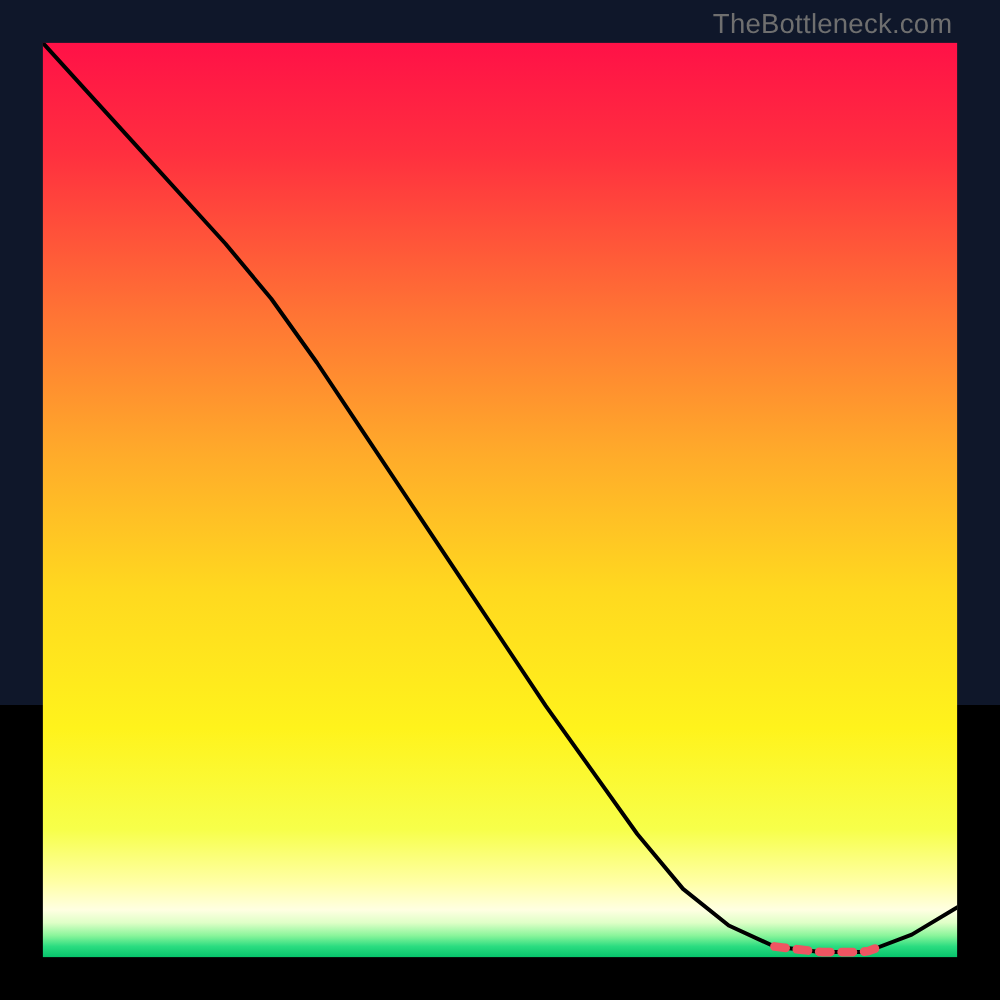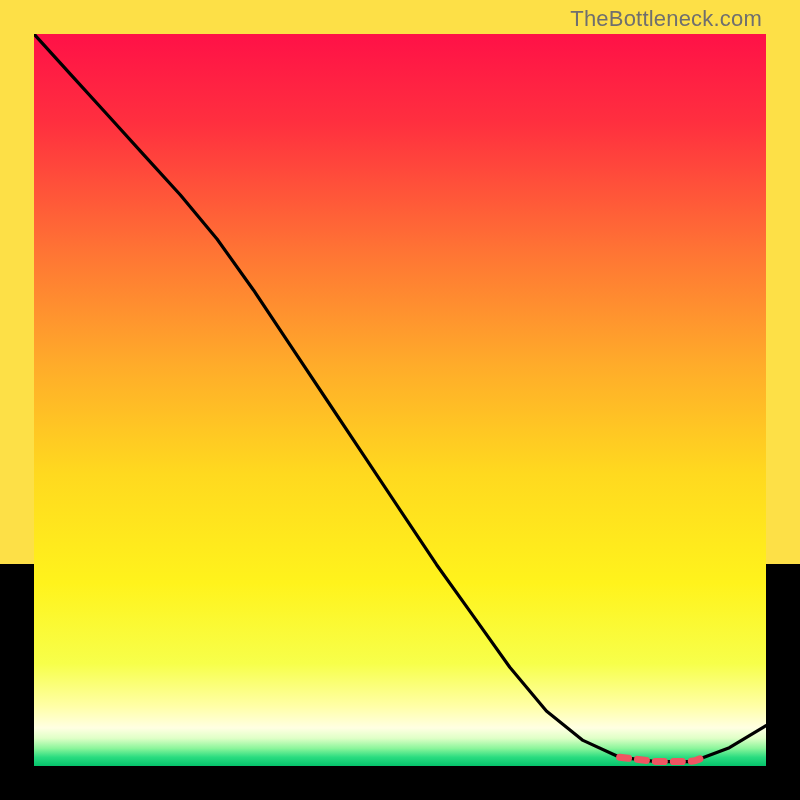--- a/index.html
+++ b/index.html
@@ -10,21 +10,21 @@
     background: #000;
     overflow: hidden;
     font-family: Arial, Helvetica, sans-serif;
   }
   .frame {
     position: absolute;
     left: 0;
     top: 0;
     width: 800px;
     height: 564px;
-    background: #fde047;
+    background: #0f172a;
   }
   .plot-area {
     position: absolute;
     left: 34px;
     top: 34px;
     width: 732px;
     height: 732px;
     overflow: hidden;
   }
   .gradient {

